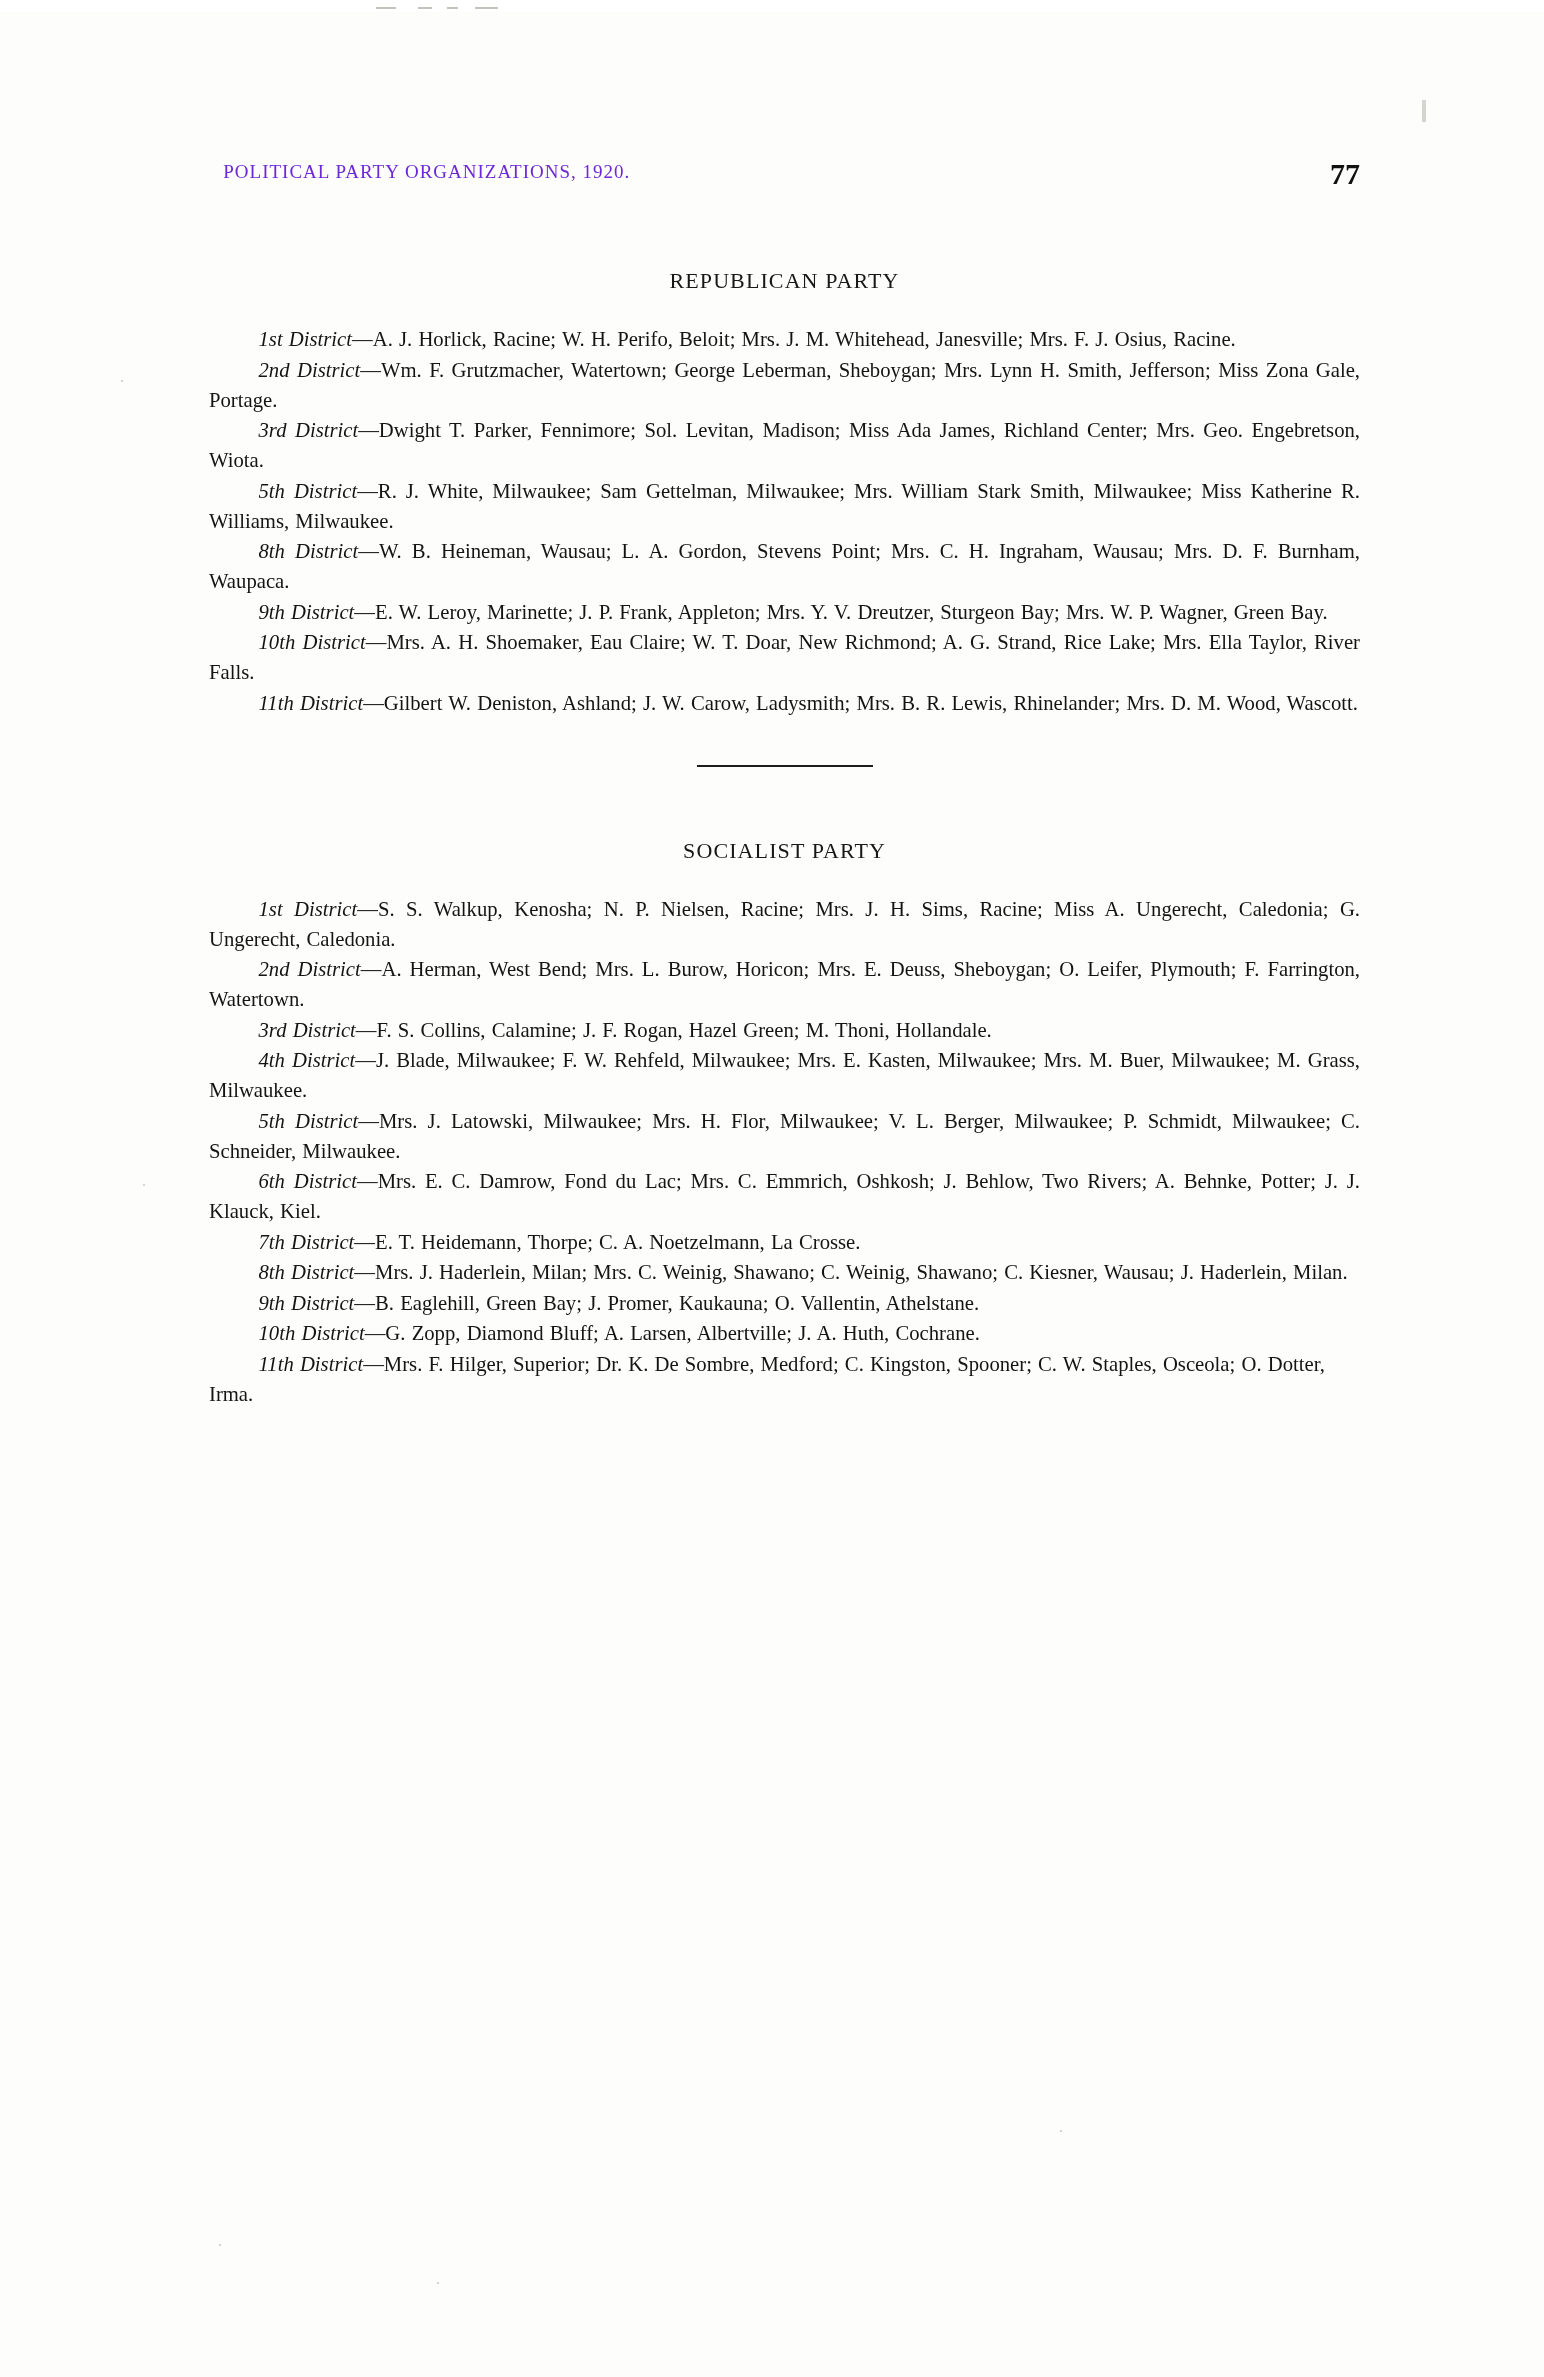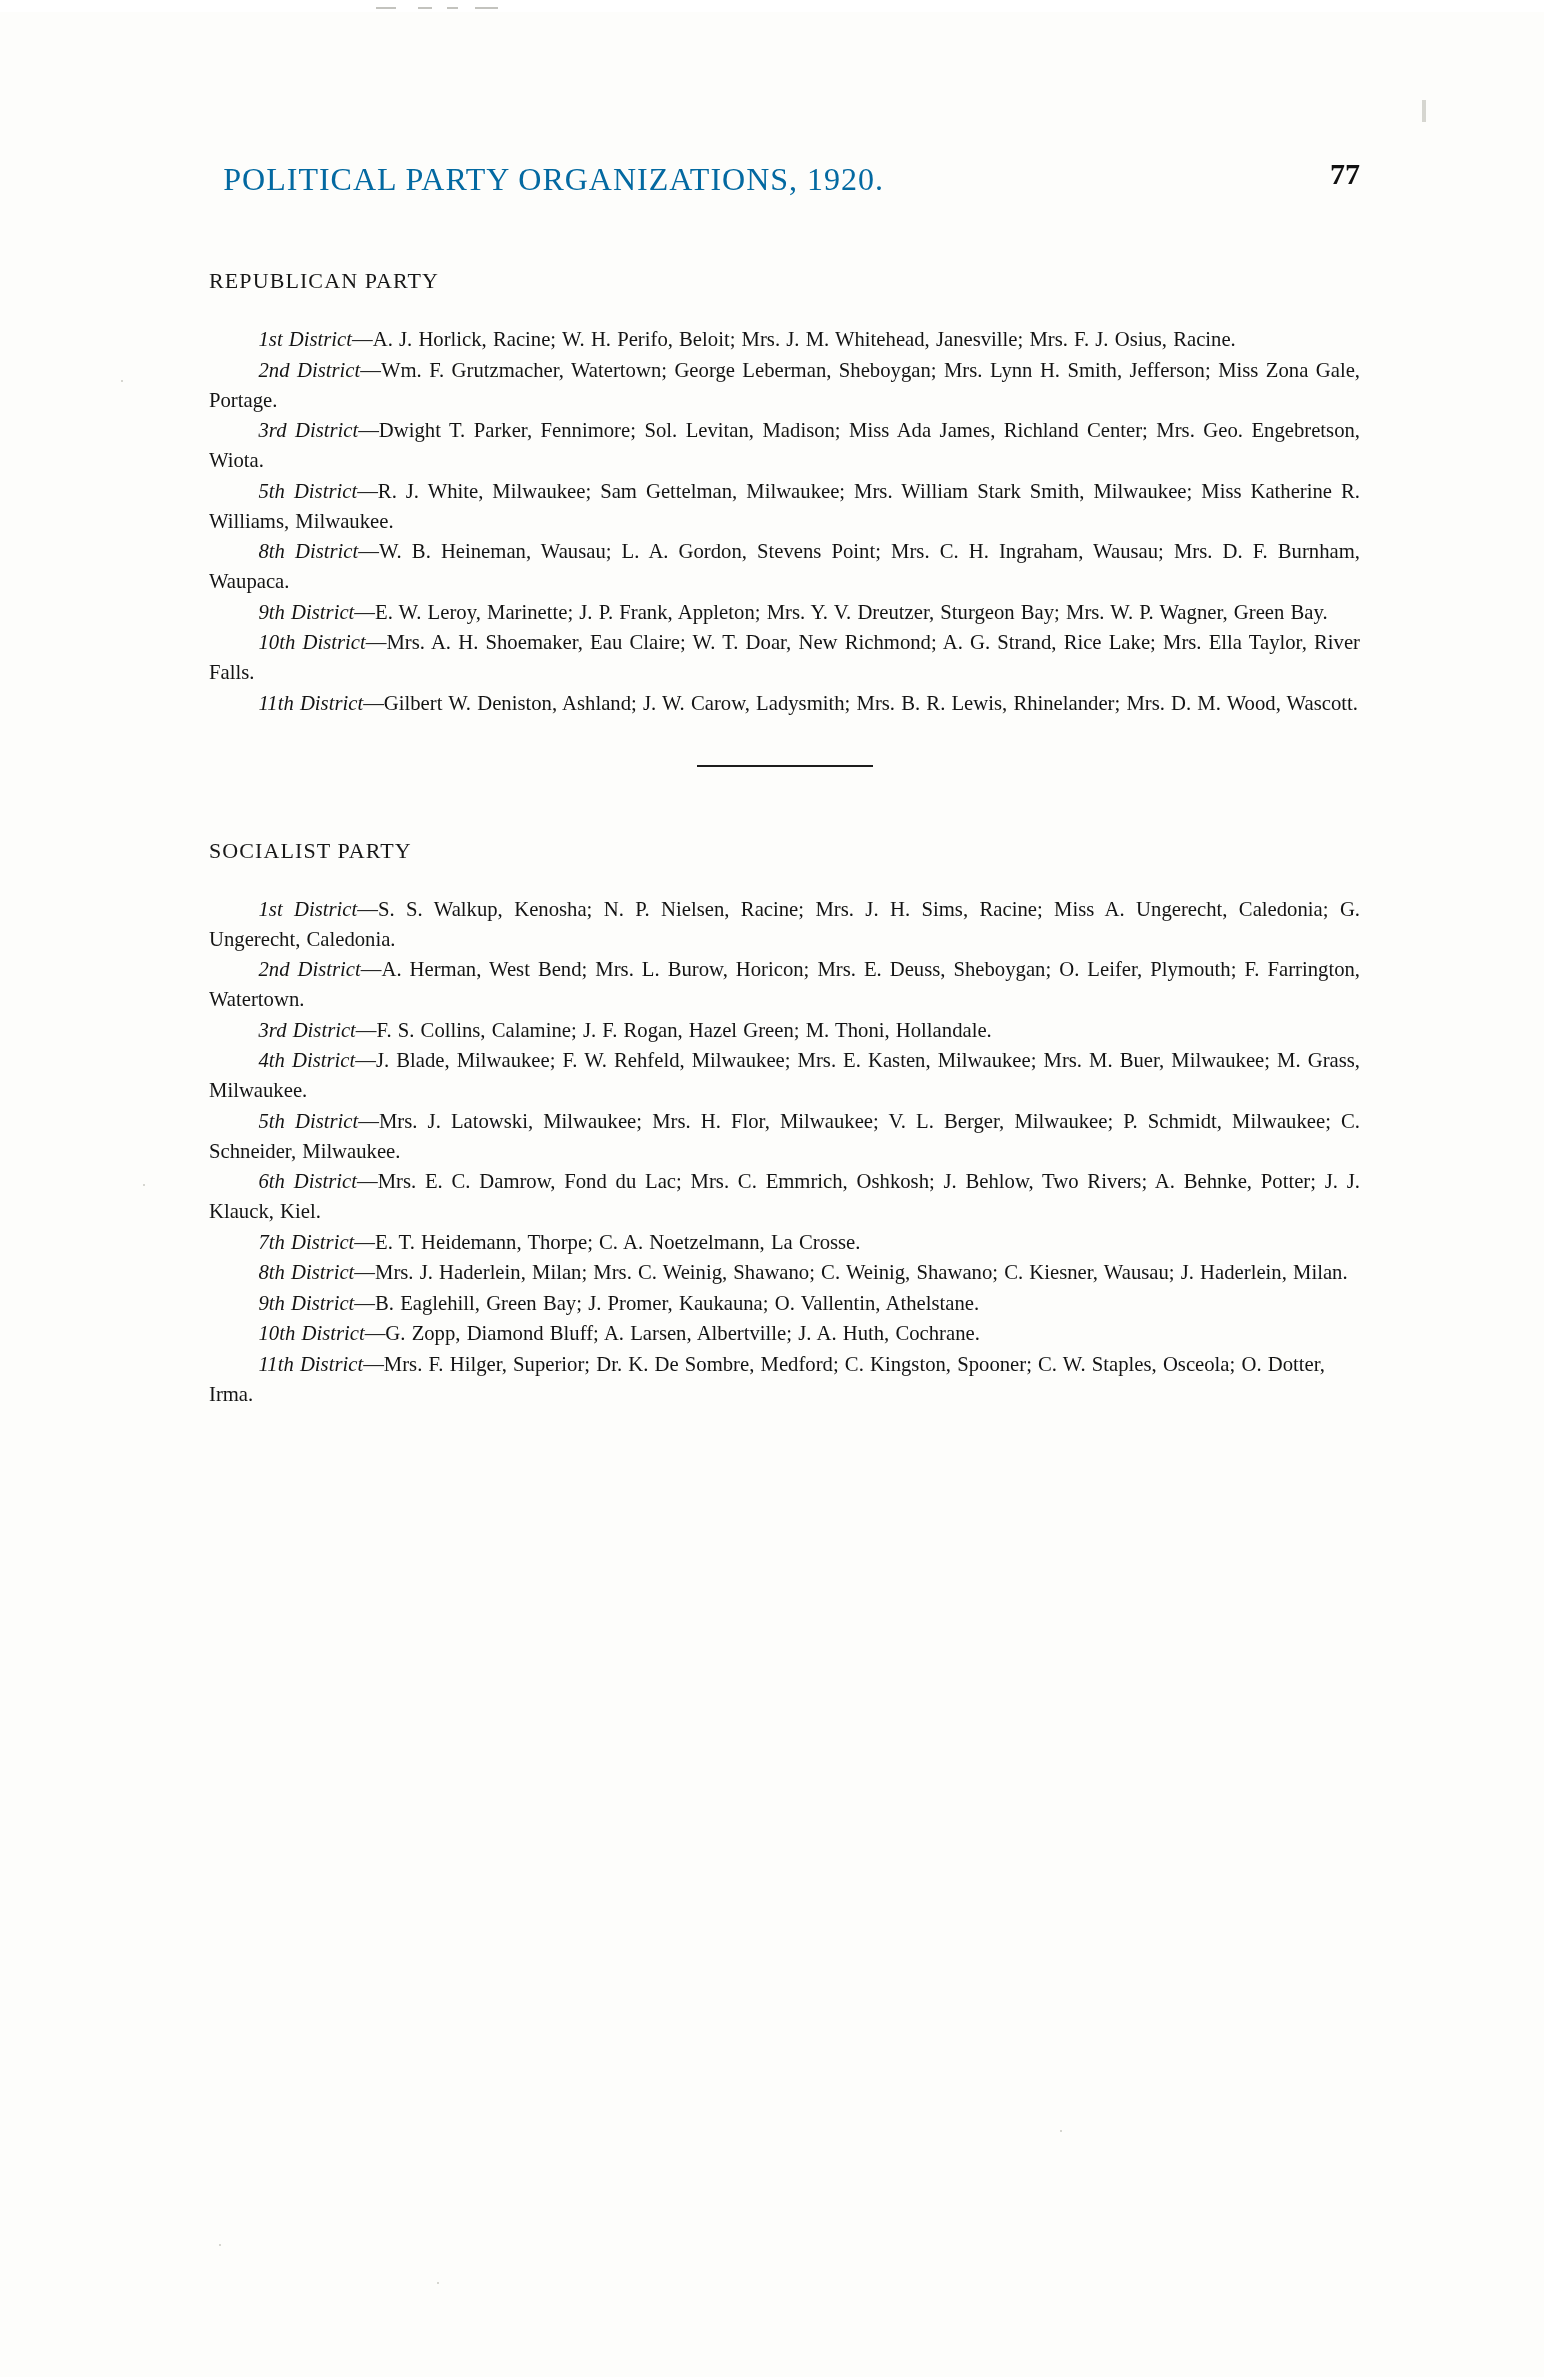--- a/index.html
+++ b/index.html
@@ -48,41 +48,41 @@
   
   .runhead {
     position: relative;
     height: 44px;
     margin-bottom: 9.5px;
   }
   .runhead-title {
     position: absolute;
     left: 14.3px;
     top: 3.8px;
-    font-size: 32px;
+    font-size: 19px;
     letter-spacing: 1px;
     font-family: "Liberation Serif", serif;
-    color: #0369a1;
+    color: #6d28d9;
     white-space: nowrap;
   }
   .runhead-folio {
     position: absolute;
     right: 0;
     top: 0;
     font-size: 30px;
     font-weight: bold;
     color: #111111;
   }
 
   
   .section {
     margin-top: 0;
   }
   .section-heading {
-    text-align: left;
+    text-align: center;
     font-size: 22px;
     letter-spacing: 1.1px;
     color: #181818;
     margin: 71px 0 30px 0;
   }
   .section-heading.first {
     margin-top: 67px;
   }
 
   .divider-wrap {

